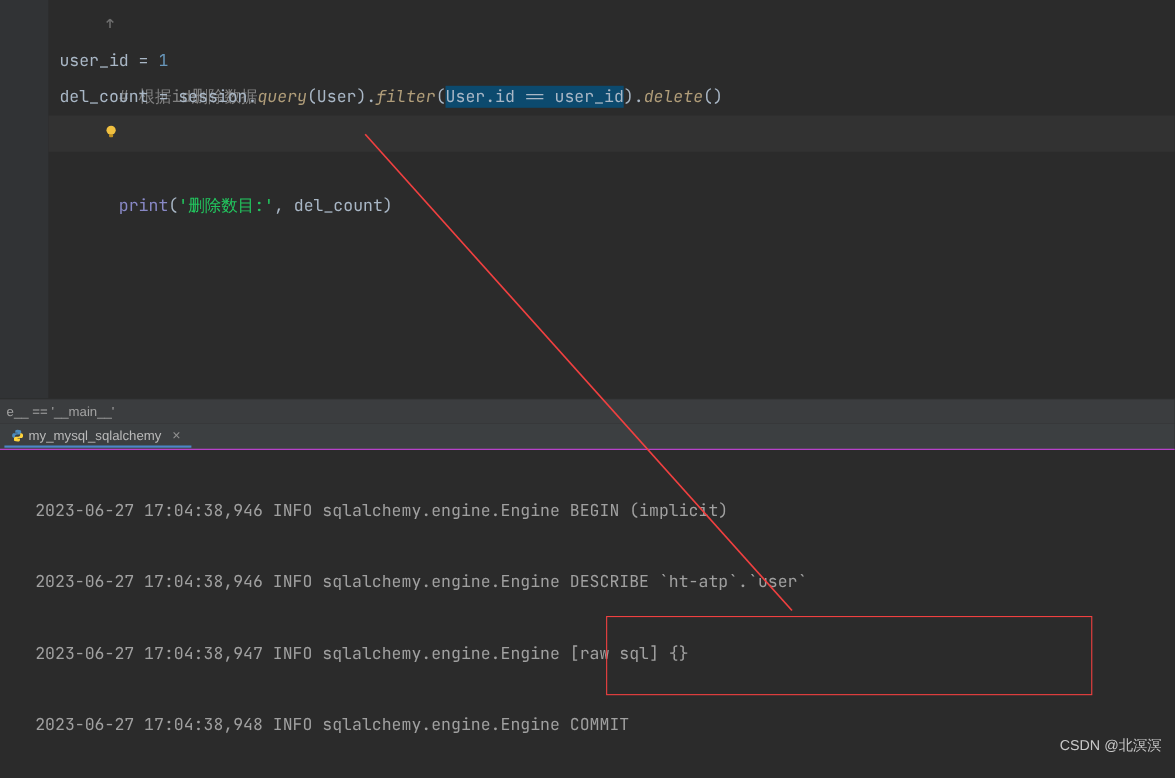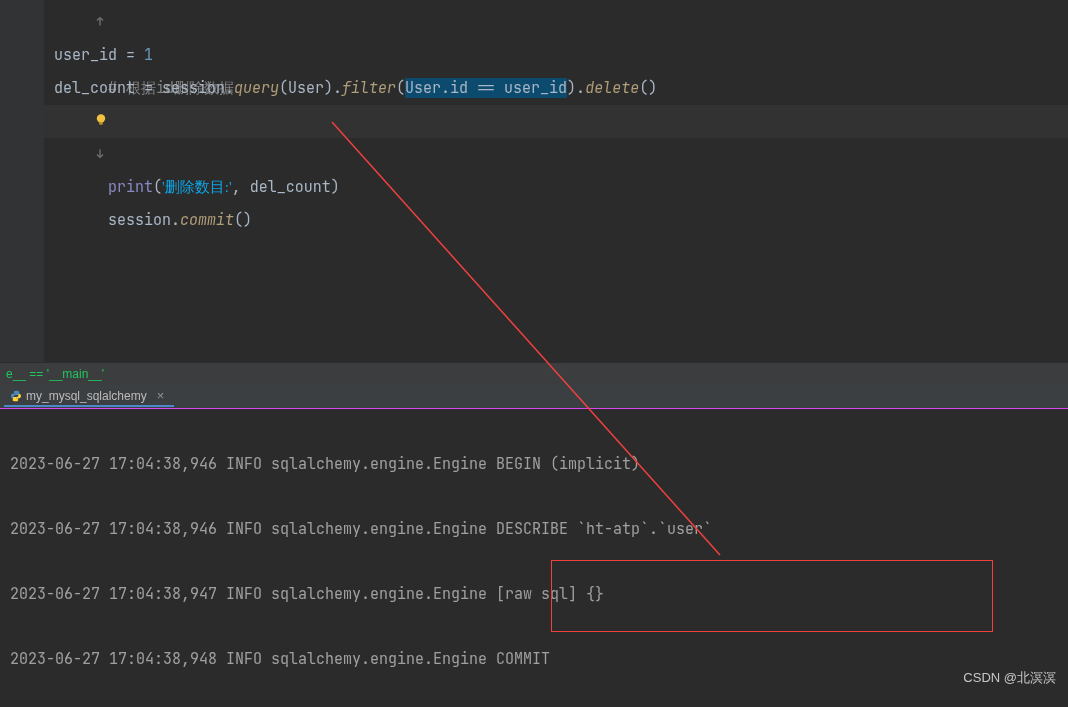--- a/index.html
+++ b/index.html
@@ -28,34 +28,34 @@
 .line {
   height:33px;
   line-height:33px;
   white-space:pre;
   padding-left:10px;
   position:relative;
 }
 .hl-line { background:#323232; }
 .comment { color:#808080; }
 .number  { color:#6897bb; }
-.string  { color:#0ea5e9;font-family:Liberation Serif, serif; }
+.string  { color:#22c55e; }
 .func    { color:#b09d79;font-style:italic; }
 .builtin { color:#8888c6; }
 .param-hl { background:#0c4a6e; }
 .gutter-icon {
   position:absolute; left:-22px; top:50%; transform:translateY(-50%);
 }
 .bulb { width:14px; height:14px; }
 .fold-icon { width:12px; height:12px; stroke:#6e6e6e; fill:none; stroke-width:1.4; }
 
 .breadcrumb {
   height:23px; line-height:22px;
   background:#3b3d3f;
-  color:#22c55e;
+  color:#a3a3a3;
   font-size:12px;
   padding-left:6px;
   font-family:sans-serif;
   border-top:1px solid #2b2b2b;
 }
 .tabbar {
   height:24px;
   background:#3c3f41;
   border-bottom:1px solid #d946ef;
   display:flex; align-items:center;
@@ -67,21 +67,21 @@
   margin-left:4px;
   color:#bbbbbb;
   font-size:12px;
   display:flex; align-items:center; gap:4px;
   border-bottom:2px solid #4a88c7;
 }
 .tab .py-icon { width:12px; height:12px; }
 .tab .close-x { color:#919191; margin-left:6px; font-size:13px; }
 .console {
   background:#2b2b2b;
-  padding:6px 10px;
+  padding:6px 32px;
   font-size:15px;
   line-height:32.5px;
   white-space:pre;
   color:#a0a0a0;
   height:calc(707px - 362px - 23px - 24px);
   overflow:hidden;
 }
 .annot-line {
   position:absolute; left:0; top:0;
   pointer-events:none;
@@ -115,28 +115,20 @@
     <div class="line"><span>del_count</span><span> = session.</span><span class="func">query</span><span>(User).</span><span class="func">filter</span><span>(</span><span class="param-hl">User.id == user_id</span><span>).</span><span class="func">delete</span><span>()</span></div>
     <div class="line hl-line">
       <span class="gutter-icon">
         <svg class="bulb" viewBox="0 0 14 14">
             <circle cx="7" cy="6" r="4.2" fill="#f0c040"></circle>
             <rect x="5.2" y="9.6" width="3.6" height="2.6" rx="0.8" fill="#c09020"></rect>
           </svg>
       </span>
       <span class="builtin">print</span><span>(</span><span class="string">'删除数目:'</span><span>, del_count)</span>
     </div>
-    <div class="line">
-      <span class="gutter-icon">
-        <svg class="fold-icon" viewBox="0 0 12 12">
-            <path d="M6 10 L6 2 M6 10 L3 7 M6 10 L9 7"></path>
-          </svg>
-      </span>
-      <span>session.</span><span class="func">commit</span><span>()</span>
-    </div>
   </div>
 </div>
 
 <div class="breadcrumb">e__ == '__main__'</div>
 
 <div class="tabbar">
   <div class="tab">
     <svg class="py-icon" viewBox="0 0 14 14">
       <path d="M6.8 0.8c-2 0-2.3 0.9-2.3 1.9v1.3h2.5v0.5H3.2c-1.1 0-2 0.6-2 2.4 0 1.8 0.9 2.5 2 2.5h1v-1.4c0-1.2 1-2.1 2.1-2.1H9c1 0 1.8-0.8 1.8-1.8V2.7C10.8 1.6 9.9 0.8 6.8 0.8z" fill="#4b8bbe"></path>
       <path d="M7.2 13.2c2 0 2.3-0.9 2.3-1.9v-1.3H7.0v-0.5h3.8c1.1 0 2-0.6 2-2.4 0-1.8-0.9-2.5-2-2.5h-1v1.4c0 1.2-1 2.1-2.1 2.1H5c-1 0-1.8 0.8-1.8 1.8v2.4C3.2 12.4 4.1 13.2 7.2 13.2z" fill="#ffd43b"></path>

